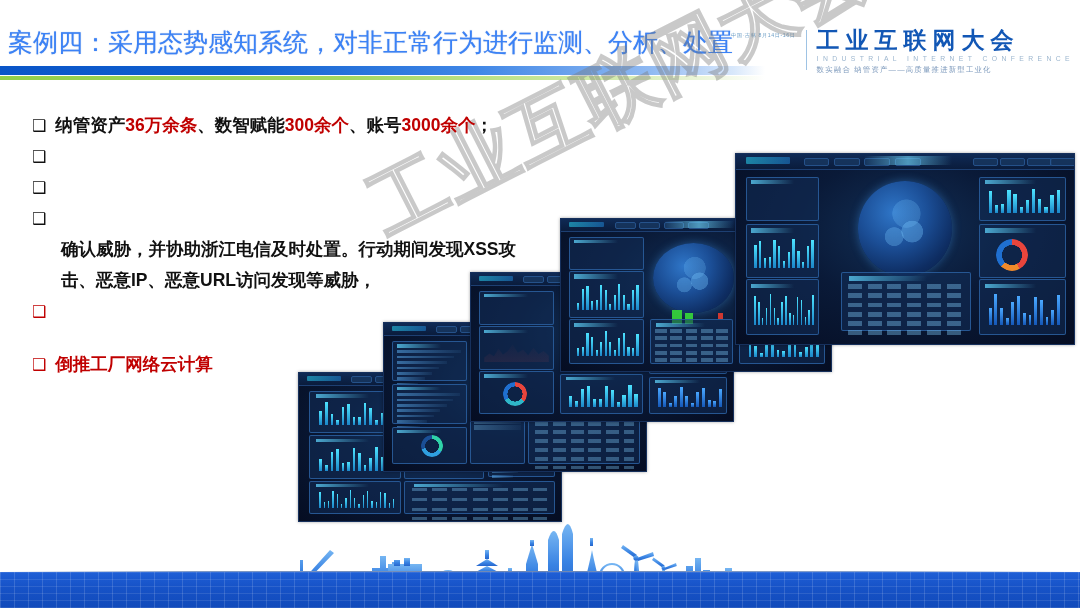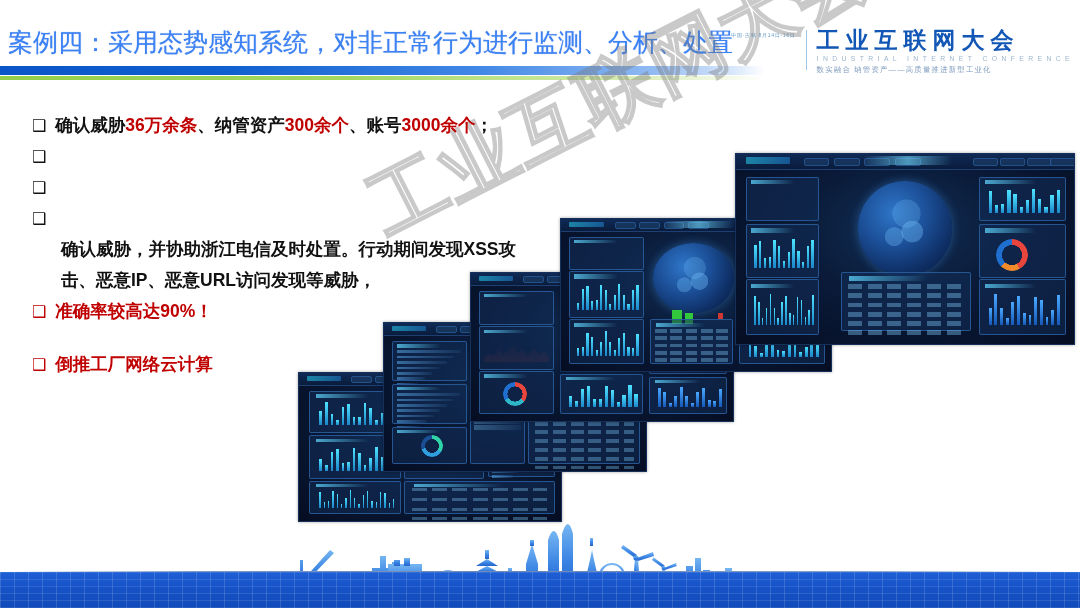--- a/index.html
+++ b/index.html
@@ -698,37 +698,36 @@
             </div>
           </div>
         </div>
       </div>
     </div>
 
   <div class="bullets">
     <div id="bullet-host">
         <div class="bl">
           <span class="box">❑</span>
-          <span><span>确认威胁</span><span class="r">36万余条</span><span>、纳管资产</span><span class="r">300余个</span><span>、账号</span><span class="r">3000余个</span><span>；</span></span>
+          <span><span>纳管资产</span><span class="r">36万余条</span><span>、数智赋能</span><span class="r">300余个</span><span>、账号</span><span class="r">3000余个</span><span>；</span></span>
         </div>
         <div class="bl">
           <span class="box">❑</span>
         </div>
         <div class="bl">
           <span class="box">❑</span>
         </div>
         <div class="bl">
           <span class="box">❑</span>
         </div>
         <div class="cont">确认威胁，并协助浙江电信及时处置。行动期间发现XSS攻</div>
         <div class="cont">击、恶意IP、恶意URL访问发现等威胁，</div>
       </div>
     <div class="bl red">
       <span class="box">❑</span>
-      <span>准确率较高达90%！</span>
     </div>
     <div class="gap"></div>
     <div class="bl red">
       <span class="box">❑</span>
       <span>倒推工厂网络云计算</span>
     </div>
   </div>
 
   <div class="footer">
     <svg width="1080" height="88" viewBox="0 0 1080 88">

